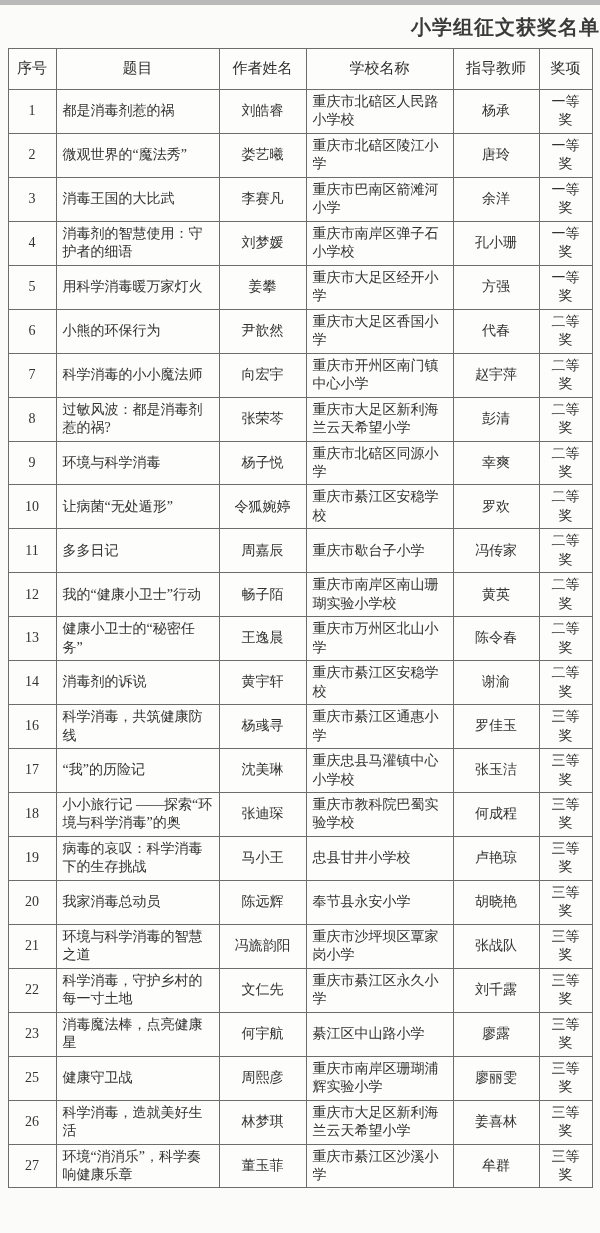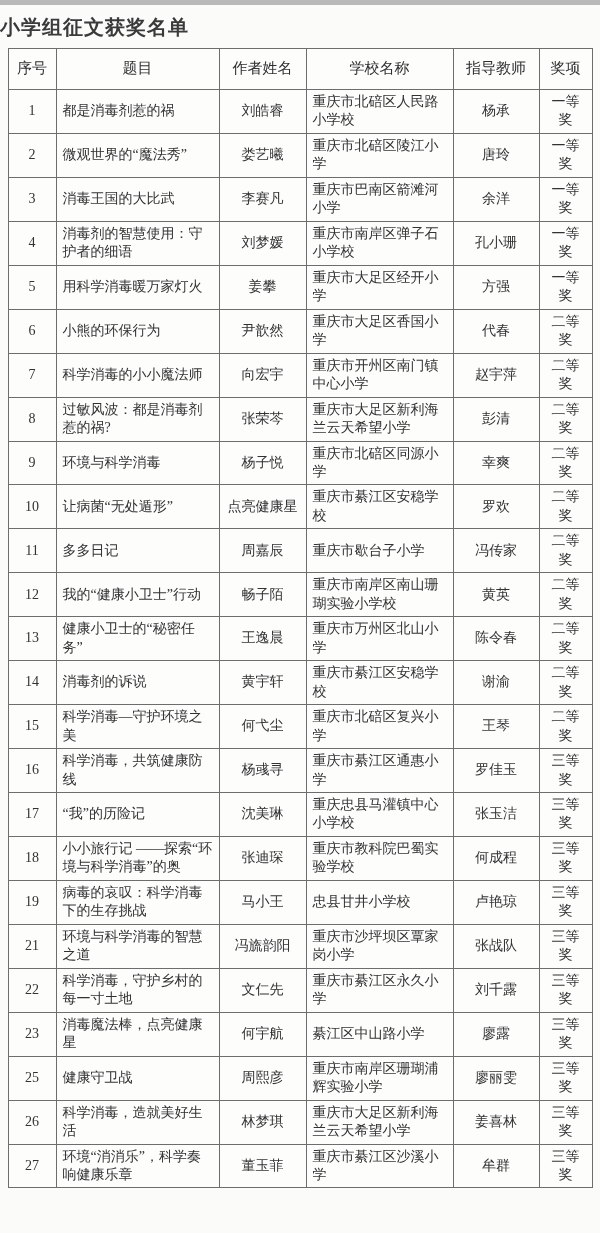--- a/index.html
+++ b/index.html
@@ -14,21 +14,21 @@
     position: relative;
     min-height: 1233px;
     box-sizing: border-box;
   }
   .top-strip {
     height: 5px;
     width: 100%;
     background: #b9b9b9;
   }
   .doc-title {
-    text-align: left;
+    text-align: right;
     font-size: 20px;
     font-weight: bold;
     color: #3a3a3a;
     margin: 9px 0 7px 0;
     letter-spacing: 1px;
   }
   table.award-table {
     border-collapse: collapse;
     margin: 0 auto;
     width: 584px;
@@ -156,21 +156,21 @@
         <td class="c-center">9</td>
         <td class="c-left">环境与科学消毒</td>
         <td class="c-center">杨子悦</td>
         <td class="c-left">重庆市北碚区同源小学</td>
         <td class="c-center">幸爽</td>
         <td class="c-center">二等奖</td>
       </tr>
       <tr>
         <td class="c-center">10</td>
         <td class="c-left">让病菌“无处遁形”</td>
-        <td class="c-center">点亮健康星</td>
+        <td class="c-center">令狐婉婷</td>
         <td class="c-left">重庆市綦江区安稳学校</td>
         <td class="c-center">罗欢</td>
         <td class="c-center">二等奖</td>
       </tr>
       <tr>
         <td class="c-center">11</td>
         <td class="c-left">多多日记</td>
         <td class="c-center">周嘉辰</td>
         <td class="c-left">重庆市歇台子小学</td>
         <td class="c-center">冯传家</td>
@@ -194,28 +194,20 @@
       </tr>
       <tr>
         <td class="c-center">14</td>
         <td class="c-left">消毒剂的诉说</td>
         <td class="c-center">黄宇轩</td>
         <td class="c-left">重庆市綦江区安稳学校</td>
         <td class="c-center">谢渝</td>
         <td class="c-center">二等奖</td>
       </tr>
       <tr>
-        <td class="c-center">15</td>
-        <td class="c-left">科学消毒—守护环境之美</td>
-        <td class="c-center">何弋尘</td>
-        <td class="c-left">重庆市北碚区复兴小学</td>
-        <td class="c-center">王琴</td>
-        <td class="c-center">二等奖</td>
-      </tr>
-      <tr>
         <td class="c-center">16</td>
         <td class="c-left">科学消毒，共筑健康防线</td>
         <td class="c-center">杨彧寻</td>
         <td class="c-left">重庆市綦江区通惠小学</td>
         <td class="c-center">罗佳玉</td>
         <td class="c-center">三等奖</td>
       </tr>
       <tr>
         <td class="c-center">17</td>
         <td class="c-left">“我”的历险记</td>
@@ -234,20 +226,28 @@
       </tr>
       <tr>
         <td class="c-center">19</td>
         <td class="c-left">病毒的哀叹：科学消毒下的生存挑战</td>
         <td class="c-center">马小王</td>
         <td class="c-left">忠县甘井小学校</td>
         <td class="c-center">卢艳琼</td>
         <td class="c-center">三等奖</td>
       </tr>
       <tr>
+        <td class="c-center">20</td>
+        <td class="c-left">我家消毒总动员</td>
+        <td class="c-center">陈远辉</td>
+        <td class="c-left">奉节县永安小学</td>
+        <td class="c-center">胡晓艳</td>
+        <td class="c-center">三等奖</td>
+      </tr>
+      <tr>
         <td class="c-center">21</td>
         <td class="c-left">环境与科学消毒的智慧之道</td>
         <td class="c-center">冯旒韵阳</td>
         <td class="c-left">重庆市沙坪坝区覃家岗小学</td>
         <td class="c-center">张战队</td>
         <td class="c-center">三等奖</td>
       </tr>
       <tr>
         <td class="c-center">22</td>
         <td class="c-left">科学消毒，守护乡村的每一寸土地</td>

